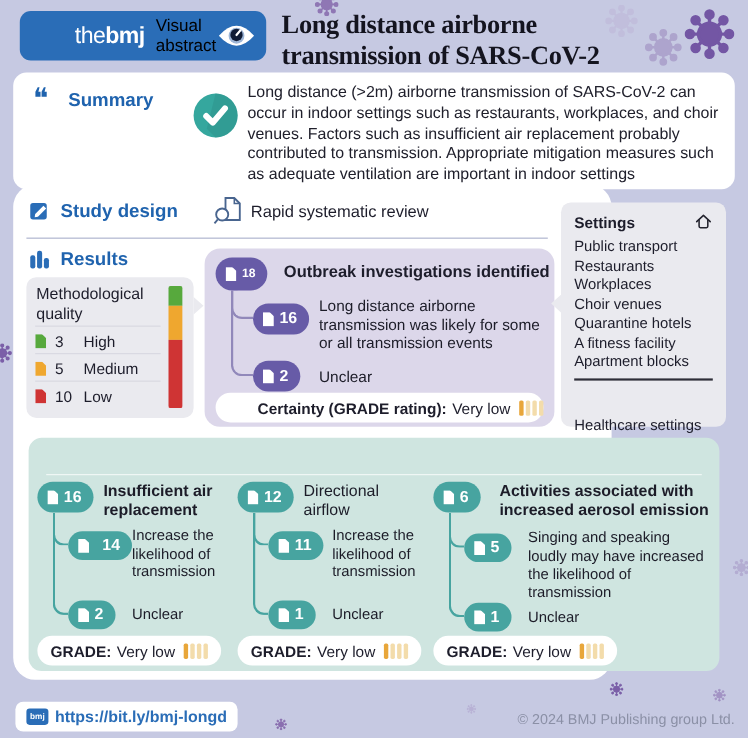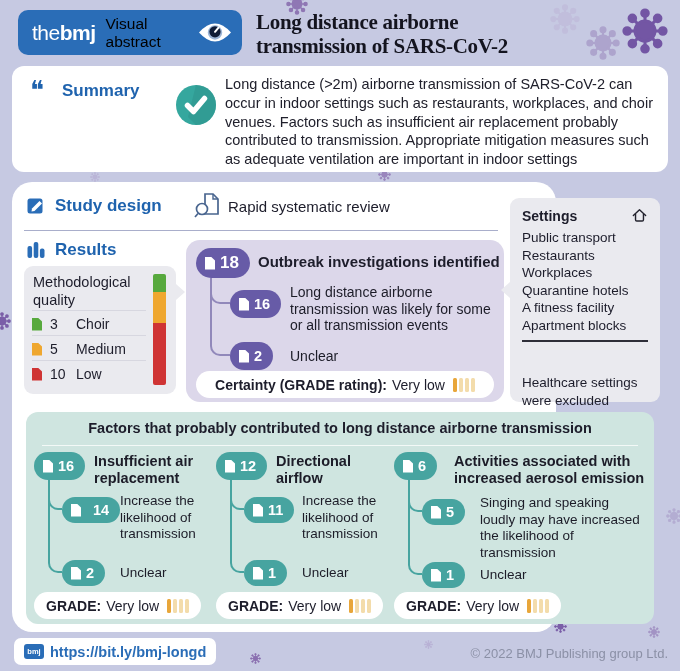--- a/index.html
+++ b/index.html
@@ -13,34 +13,34 @@
   *{box-sizing:border-box;margin:0;padding:0;}
   body{background:#9fa3bf;font-family:"Liberation Sans","DejaVu Sans",sans-serif;color:var(--ink);}
   .stage{position:relative;width:680px;height:671px;background:var(--lavender);overflow:hidden;margin:0 auto;}
   .abs{position:absolute;}
   .card{position:absolute;background:#fff;border-radius:12px;z-index:1;}
   .virus{position:absolute;z-index:0;}
   
   .badge{position:absolute;left:18px;top:10px;width:224px;height:45px;background:var(--brand-blue);
          border-radius:10px;display:flex;align-items:center;padding:0 10px 0 14px;z-index:1;}
   .brand{color:#fff;font-size:21px;letter-spacing:-0.5px;}
-  .brand .thin{font-weight:300;}
+  .brand .thin{font-weight:300;margin-left:36px;}
   .brand b{font-weight:800;}
   .badge-label{color:#000000;font-size:15.5px;margin-left:10px;flex:1;}
   .page-title{position:absolute;left:256px;top:10px;font-family:"Liberation Serif","DejaVu Serif",serif;
-              font-weight:700;font-size:21px;line-height:1.16;color:#14141f;letter-spacing:-0.3px;z-index:1;}
+              font-weight:700;font-size:24px;line-height:1.16;color:#14141f;letter-spacing:-0.3px;z-index:1;}
   
   .sec-h{color:var(--heading-blue);font-weight:700;font-size:17px;}
   .quote{color:var(--heading-blue);font-size:26px;line-height:1;font-family:"DejaVu Sans",sans-serif;}
   
   .pill{position:absolute;display:inline-flex;align-items:center;gap:5px;color:#fff;font-weight:700;
         border-radius:16px;padding:0 11px 0 9px;height:28px;font-size:14.5px;white-space:nowrap;}
   .pill.purple{background:var(--purple);}
   .pill.teal{background:var(--teal);}
-  .pill.big{height:30px;font-size:17px;}
+  .pill.big{height:30px;font-size:11px;}
   .doc{display:inline-block;width:10px;height:13px;background:#fff;
        clip-path:polygon(0 0,58% 0,100% 30%,100% 100%,0 100%);}
   .doc.green{background:var(--green);} .doc.amber{background:var(--amber);} .doc.red{background:var(--red);}
   .connector{position:absolute;border-left:2px solid var(--tree-purple);border-bottom:2px solid var(--tree-purple);
              border-bottom-left-radius:10px;}
   .connector.teal{border-color:var(--teal);}
   .node-text{position:absolute;font-size:13.5px;line-height:16.5px;color:#1c1c28;}
   .rating-pill{position:absolute;background:#fff;border-radius:14px;display:flex;align-items:center;
                justify-content:center;gap:5px;font-size:14px;white-space:nowrap;}
   .rating-pill b{font-weight:800;}
@@ -154,21 +154,21 @@
     <span class="quote abs" style="left:18px;top:11px;">❝</span>
     <span class="sec-h abs" style="left:50px;top:15px;">Summary</span>
     <svg class="abs" style="left:163px;top:18px;" width="42" height="42" viewBox="0 0 42 42">
       <circle cx="21" cy="21" r="20" fill="var(--teal-check)"></circle>
       <path d="M21 1 a20 20 0 0 1 0 40 l-8-8 z" fill="#2d948c" opacity=".55"></path>
       <path d="M12.5 21.5 L18.5 27.5 L29.5 14.5" stroke="#fff" stroke-width="5.5" fill="none" stroke-linecap="round" stroke-linejoin="round"></path>
     </svg>
     <p class="abs" style="left:213px;top:9px;width:438px;font-size:14.5px;line-height:18.8px;color:#20202c;">Long distance (&gt;2m) airborne transmission of SARS-CoV-2 can occur in indoor settings such as restaurants, workplaces, and choir venues. Factors such as insufficient air replacement probably contributed to transmission. Appropriate mitigation measures such as adequate ventilation are important in indoor settings</p>
   </div>
 
-  <div class="card" style="left:12px;top:182px;width:544px;height:450px;border-radius:20px;">
+  <div class="card" style="left:12px;top:168px;width:544px;height:450px;border-radius:20px;">
 
     <svg class="abs" style="left:14px;top:13px;" width="21" height="21" viewBox="0 0 21 21">
       <rect x="1.5" y="3.5" width="15" height="15" rx="2.5" fill="var(--brand-blue)"></rect>
       <path d="M6 13.5 L13.5 6 L16 8.5 L8.5 16 L5.5 16.6 Z" fill="#fff"></path>
     </svg>
     <span class="sec-h abs" style="left:43px;top:14px;">Study design</span>
     <svg class="abs" style="left:181px;top:8px;" width="30" height="30" viewBox="0 0 30 30">
       <g fill="none" stroke="#49658f" stroke-width="1.7">
         <path d="M12 4 h8 l5 5 v15 h-13 z"></path>
         <path d="M20 4 v5 h5" stroke-width="1.4"></path>
@@ -191,21 +191,21 @@
     <div class="gray-panel" style="left:12px;top:84px;width:152px;height:128px;">
       <div class="abs" style="left:9px;top:7px;width:110px;font-size:14.5px;line-height:18px;">Methodological quality</div>
       <div class="stackbar" style="left:129px;top:8px;height:111px;">
         <div style="height:18px;background:var(--green);"></div>
         <div style="height:31px;background:var(--amber);"></div>
         <div style="height:62px;background:var(--red);"></div>
       </div>
       <div class="mq-row" style="left:8px;top:44px;width:114px;">
         <span class="doc green"></span>
         <span class="cnt">3</span>
-        <span>Choir</span>
+        <span>High</span>
       </div>
       <div class="mq-row" style="left:8px;top:69px;width:114px;">
         <span class="doc amber"></span>
         <span class="cnt">5</span>
         <span>Medium</span>
       </div>
       <div class="mq-row" style="left:8px;top:94px;width:114px;">
         <span class="doc red"></span>
         <span class="cnt">10</span>
         <span>Low</span>
@@ -224,21 +224,21 @@
       <span class="pill purple" style="left:44px;top:50px;">
         <span class="doc"></span>
         <span>16</span>
       </span>
       <span class="node-text" style="left:104px;top:44px;width:205px;font-size:14px;">Long distance airborne transmission was likely for some or all transmission events</span>
       <span class="pill purple" style="left:44px;top:102px;">
         <span class="doc"></span>
         <span>2</span>
       </span>
       <span class="node-text" style="left:104px;top:108px;font-size:14px;">Unclear</span>
-      <div class="rating-pill" style="left:10px;top:131px;width:298px;height:27px;">
+      <div class="rating-pill" style="left:10px;top:131px;width:298px;height:27px;justify-content:flex-end;">
         <b>Certainty (GRADE rating):</b>
         <span>Very low</span>
         <span class="bars">
             <span class="bar filled"></span>
             <span class="bar"></span>
             <span class="bar"></span>
             <span class="bar"></span>
           </span>
       </div>
     </div>
@@ -250,31 +250,31 @@
           <g fill="none" stroke="#23232e" stroke-width="1.5" stroke-linecap="round" stroke-linejoin="round">
             <path d="M2.5 9 L9 3 L15.5 9"></path>
             <path d="M4.8 7.5 V13.5 a1.3 1.3 0 0 0 1.3 1.3 H11.9 a1.3 1.3 0 0 0 1.3 -1.3 V7.5"></path>
           </g>
         </svg>
       </div>
       <div style="margin-top:5px;">
         <div class="settings-item">Public transport</div>
         <div class="settings-item">Restaurants</div>
         <div class="settings-item">Workplaces</div>
+        <div class="settings-item">Choir venues</div>
         <div class="settings-item">Quarantine hotels</div>
         <div class="settings-item">A fitness facility</div>
         <div class="settings-item">Apartment blocks</div>
       </div>
       <div style="border-top:2px solid #2e2e38;margin:6px 0 5px;"></div>
       <div class="settings-item" style="width:120px;margin-top:32px;">Healthcare settings were excluded</div>
     </div>
     <div class="tail-l" style="left:489px;top:100px;"></div>
 
     <div style="position:absolute;left:14px;top:230px;width:628px;height:212px;background:var(--teal-panel);border-radius:12px;">
-      <div style="position:absolute;top:8px;left:0;right:0;text-align:center;font-weight:800;font-size:14.5px;">Factors that probably contributed to long distance airborne transmission</div>
       <div style="position:absolute;top:33px;left:16px;right:16px;height:1px;background:rgba(255,255,255,.75);"></div>
 
       <div style="position:absolute;left:8px;top:40px;width:176px;height:168px;">
         <div class="connector teal" style="left:14px;top:28px;width:14px;height:30px;"></div>
         <div class="connector teal" style="left:14px;top:28px;width:14px;height:93px;"></div>
         <span class="pill teal" style="left:0;top:0;">
           <span class="doc"></span>
           <span>16</span>
         </span>
         <span class="node-text" style="left:60px;top:1px;width:112px;font-weight:800;font-size:14.5px;line-height:17px;">Insufficient air replacement</span>
@@ -300,21 +300,21 @@
         </div>
       </div>
 
       <div style="position:absolute;left:190px;top:40px;width:172px;height:168px;">
         <div class="connector teal" style="left:14px;top:28px;width:14px;height:30px;"></div>
         <div class="connector teal" style="left:14px;top:28px;width:14px;height:93px;"></div>
         <span class="pill teal" style="left:0;top:0;">
           <span class="doc"></span>
           <span>12</span>
         </span>
-        <span class="node-text" style="left:60px;top:1px;width:110px;font-weight:700;font-size:14.5px;line-height:17px;">Directional airflow</span>
+        <span class="node-text" style="left:60px;top:1px;width:110px;font-weight:400;font-size:14.5px;line-height:17px;">Directional airflow</span>
         <span class="pill teal" style="left:28px;top:45px;height:26px;justify-content:flex-end;">
           <span class="doc"></span>
           <span>11</span>
         </span>
         <span class="node-text" style="left:86px;top:41px;width:88px;">Increase the likelihood of transmission</span>
         <span class="pill teal" style="left:28px;top:108px;height:26px;">
           <span class="doc"></span>
           <span>1</span>
         </span>
         <span class="node-text" style="left:86px;top:113px;">Unclear</span>
@@ -359,15 +359,15 @@
             </span>
         </div>
       </div>
     </div>
   </div>
 
   <div class="url-pill">
     <span class="bmj-mini">bmj</span>
     <span class="url-text">https://bit.ly/bmj-longd</span>
   </div>
-  <div class="copyright">© 2022 BMJ Publishing group Ltd.</div>
+  <div class="copyright">© 2024 BMJ Publishing group Ltd.</div>
 
 </div>
 
 </body></html>

